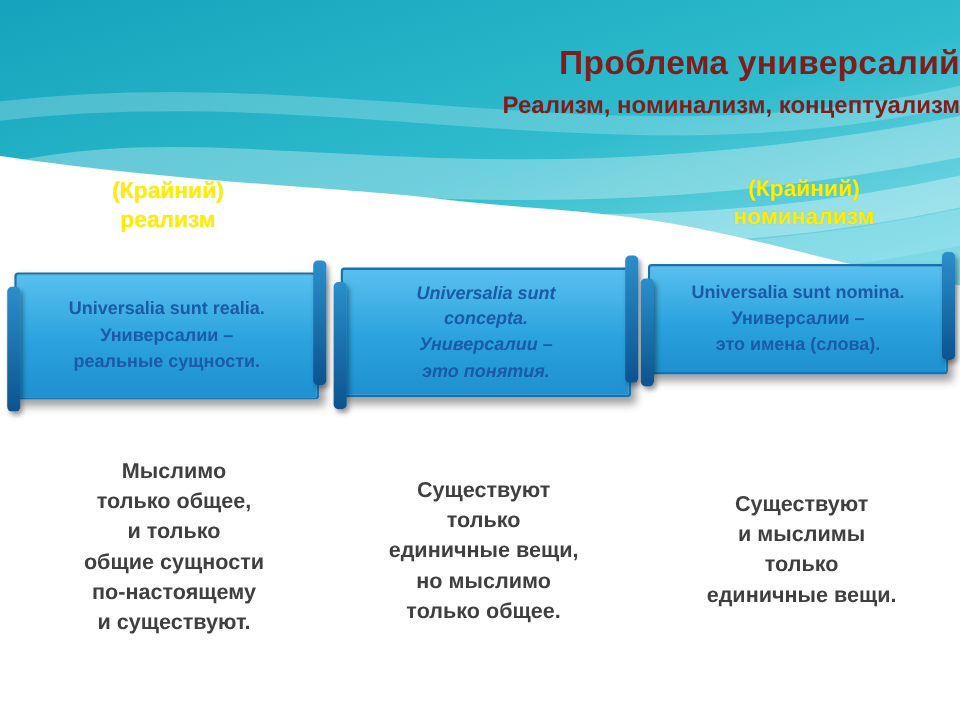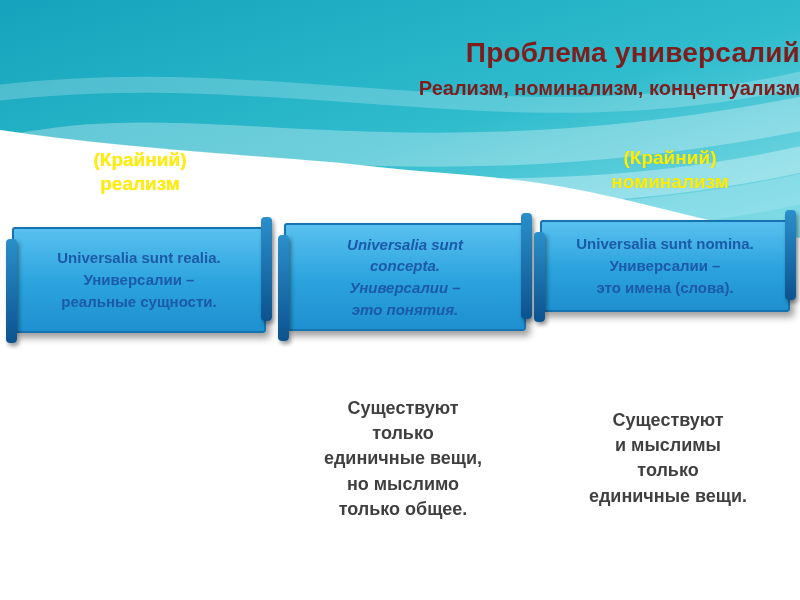--- a/index.html
+++ b/index.html
@@ -99,20 +99,26 @@
 concepta.
 Универсалии –
 это понятия.</div>
   </div>
   <div class="scroll scroll-3">
     <div class="scroll-text">Universalia sunt nomina.
 Универсалии –
 это имена (слова).</div>
   </div>
 
+  <div class="body-text body-1">Мыслимо
+только общее,
+и только
+общие сущности
+по-настоящему
+и существуют.</div>
   <div class="body-text body-2">Существуют
 только
 единичные вещи,
 но мыслимо
 только общее.</div>
   <div class="body-text body-3">Существуют
 и мыслимы
 только
 единичные вещи.</div>
 

